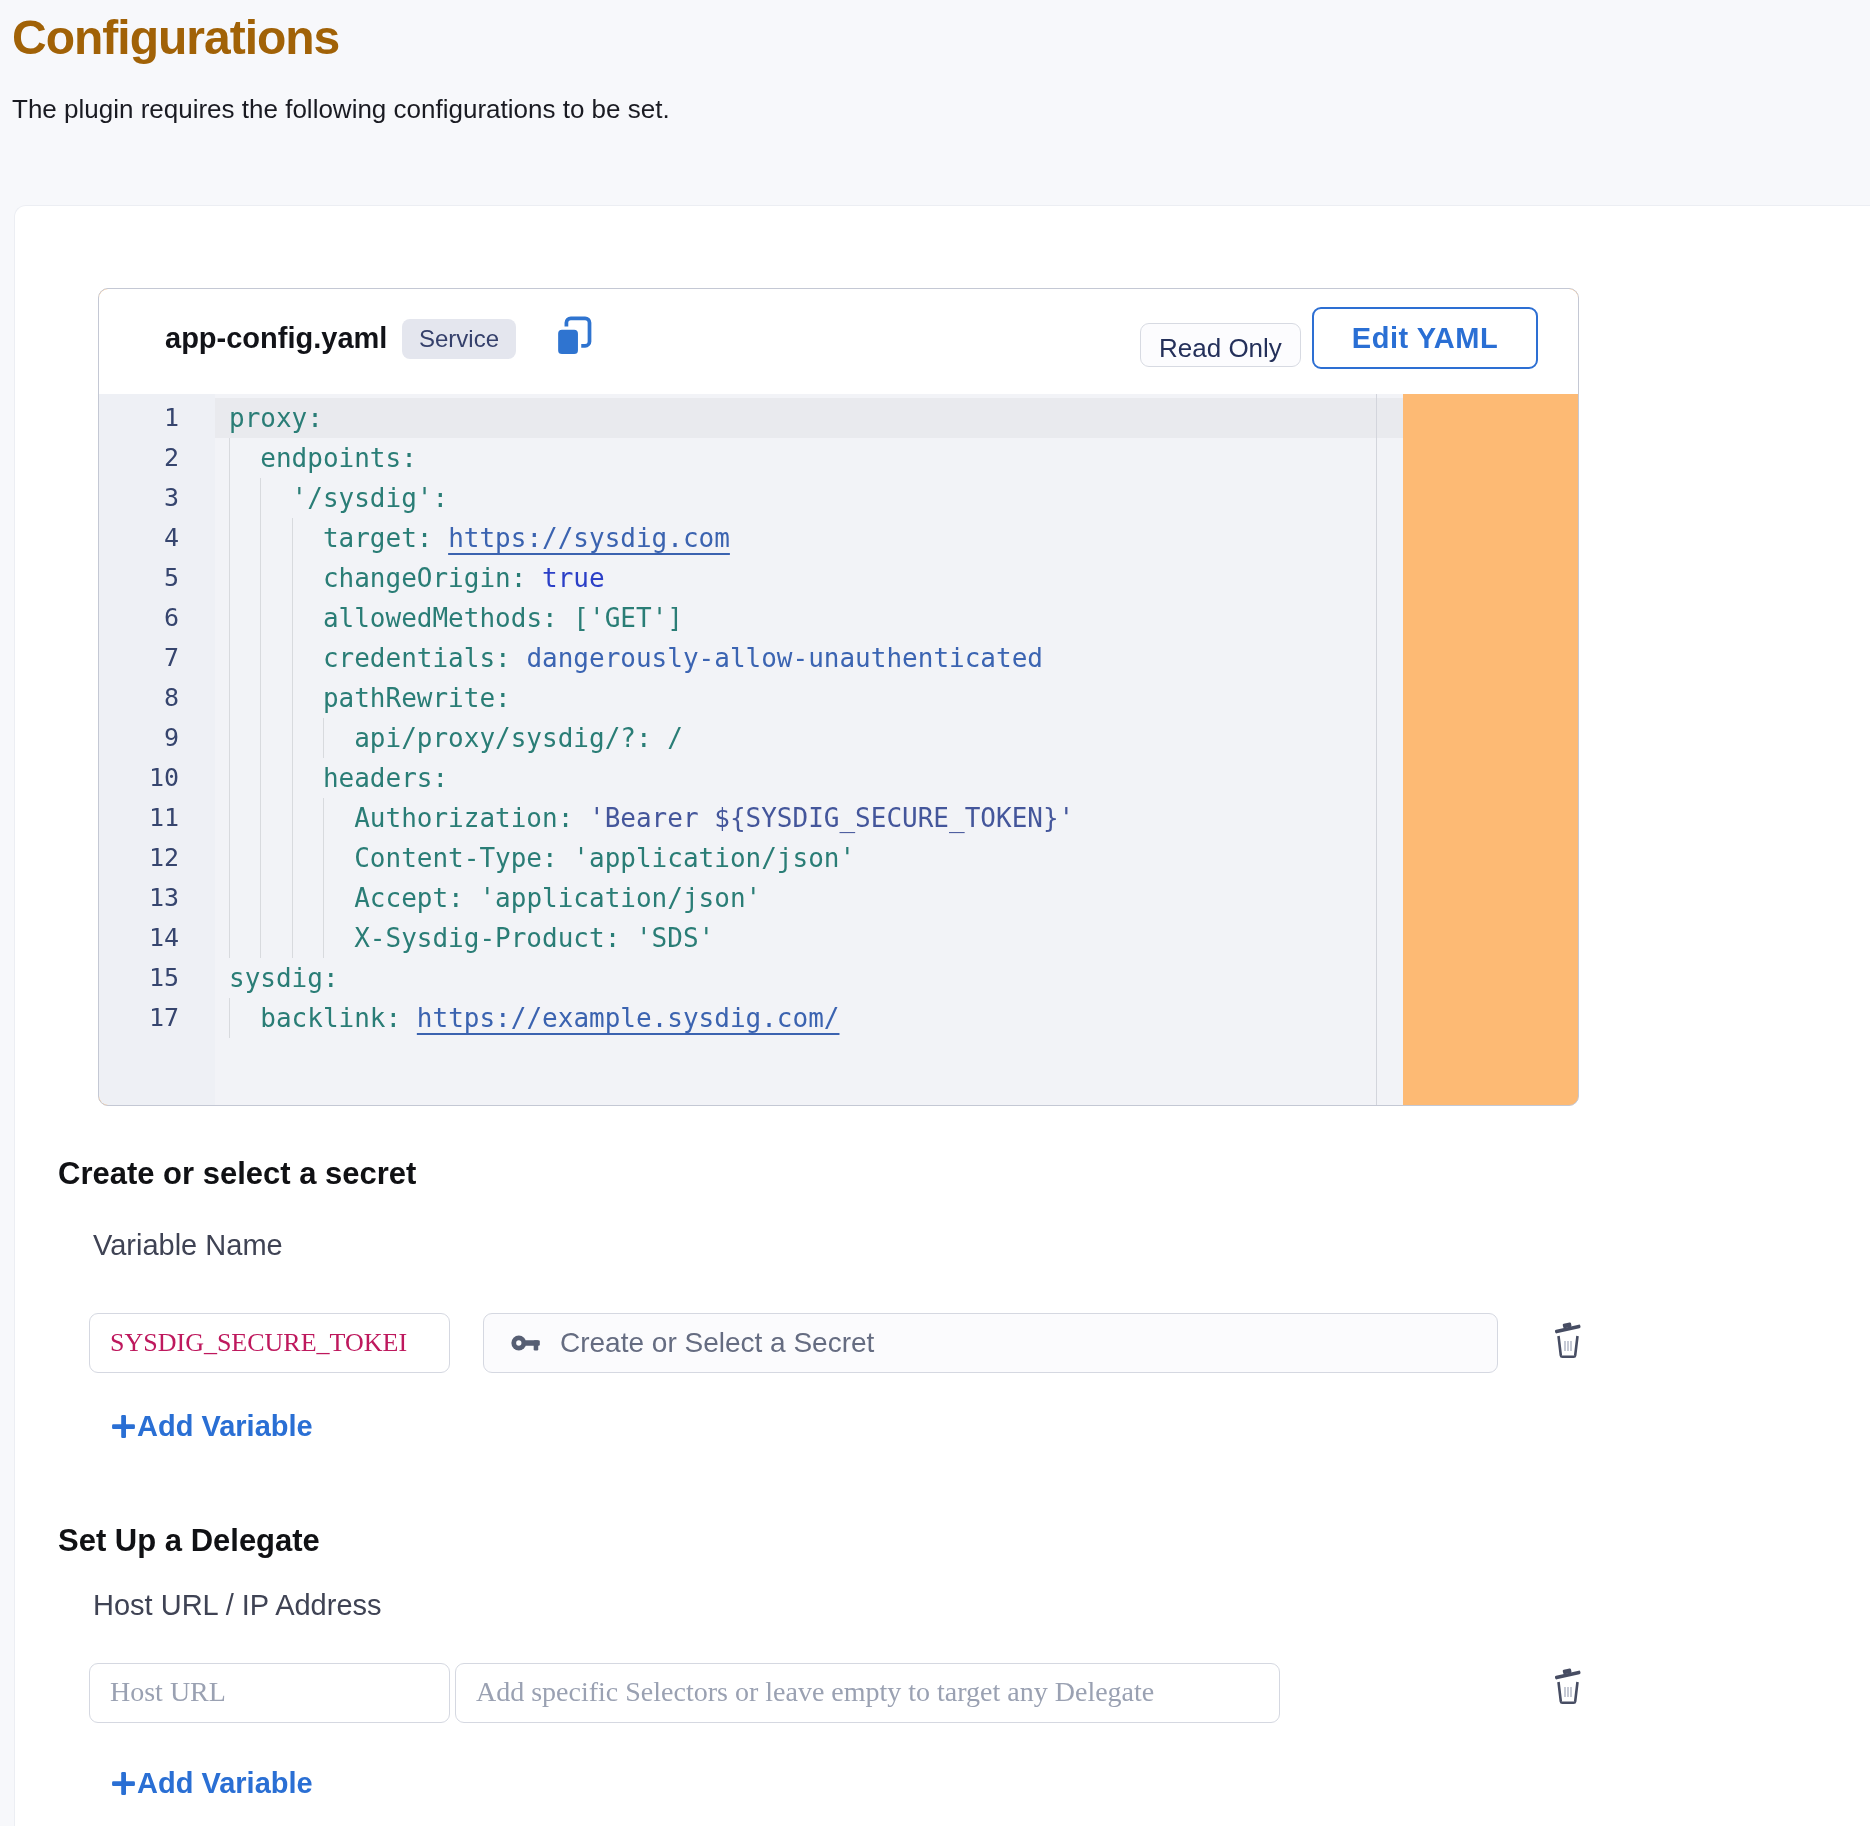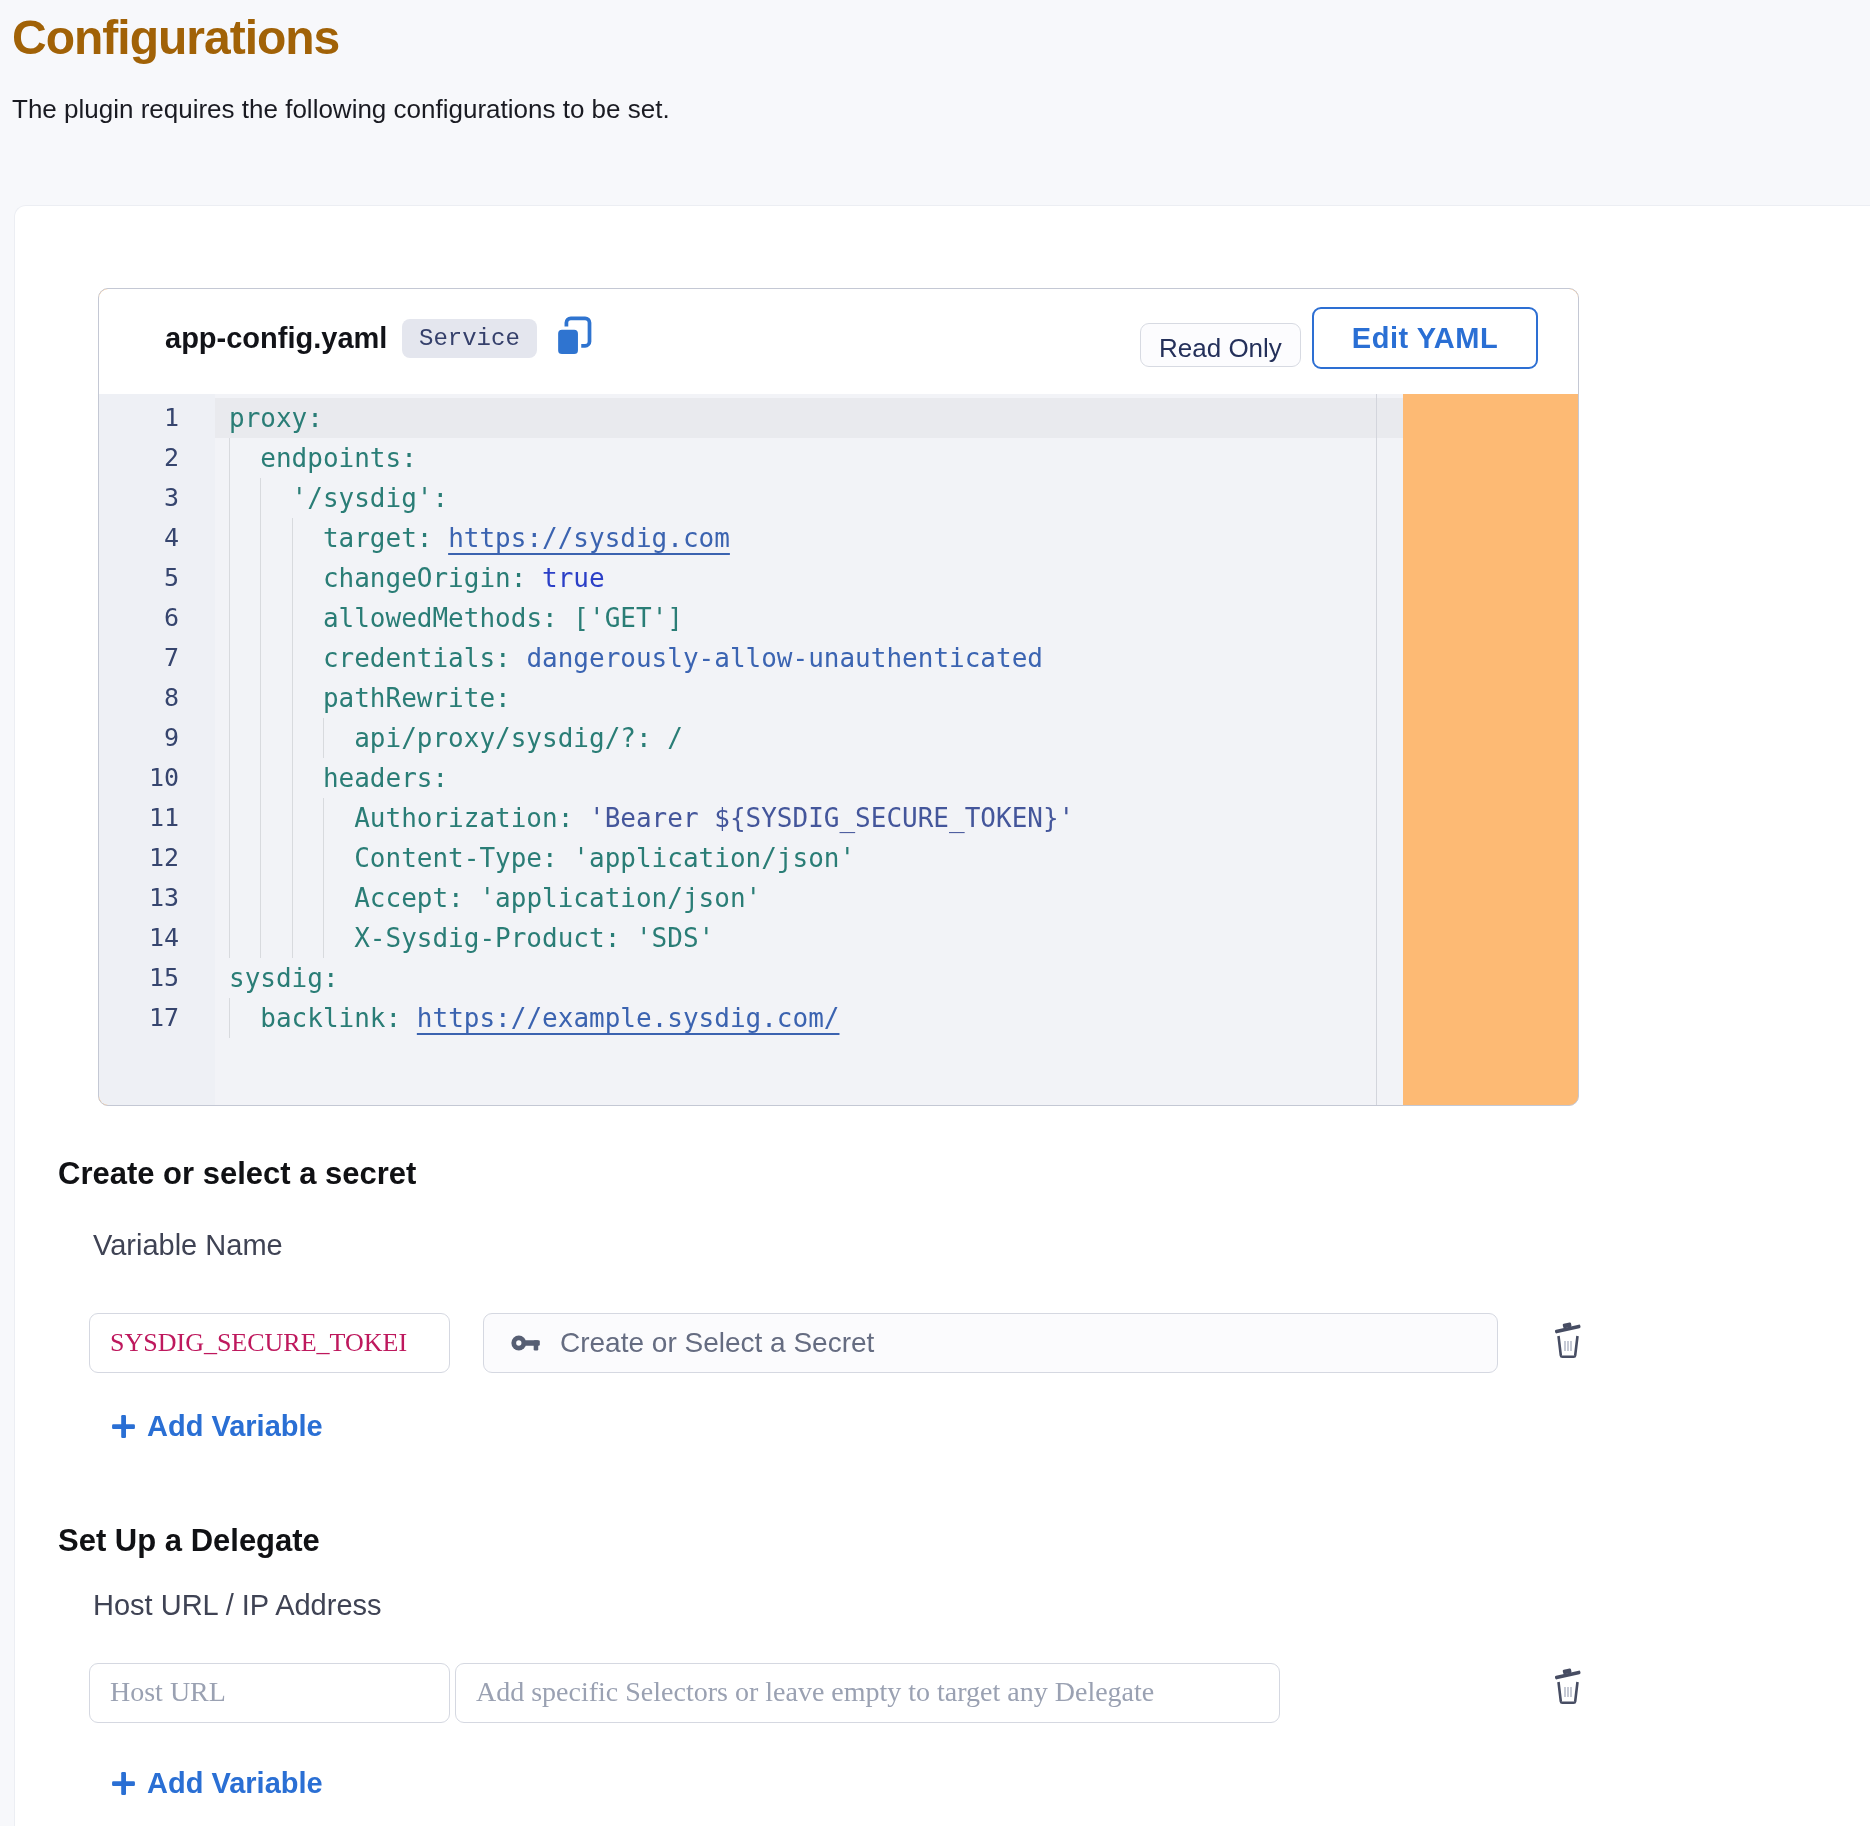--- a/index.html
+++ b/index.html
@@ -15,21 +15,21 @@
   
   .content-card{position:absolute;left:14px;top:205px;right:0;bottom:0;background:#ffffff;
     border:1px solid #eceef3;border-right:none;border-bottom:none;border-radius:12px 0 0 0;}
 
   
   .yaml-card{position:absolute;left:83px;top:82px;width:1481px;height:818px;background:#fdba74;
     border:1px solid #c4c8d4;border-radius:10px;overflow:hidden;box-sizing:border-box;}
   .yaml-header{position:absolute;left:0;top:0;width:100%;height:105px;background:#fff;}
   .filename{position:absolute;left:66px;top:33px;font-size:29px;font-weight:700;color:#121318;}
   .type-badge{position:absolute;left:303px;top:30px;padding:6px 17px;background:#e4e6ee;
-    border-radius:8px;font-size:24px;color:#35406b;font-family:Liberation Mono, monospace;}
+    border-radius:8px;font-size:24px;color:#35406b;}
   .copy-btn{position:absolute;left:452px;top:26px;width:44px;height:44px;border:none;background:transparent;
     padding:0;cursor:pointer;}
   .readonly-chip{position:absolute;left:1041px;top:34px;height:44px;line-height:42px;padding:3px 18px;
     background:#fcfcfe;border:1px solid #d7dae2;border-radius:9px;font-size:26px;color:#24305a;
     box-sizing:border-box;}
   .edit-yaml-btn{position:absolute;left:1213px;top:18px;width:226px;height:62px;background:#fff;
     border:2px solid #2d6fd3;border-radius:9px;font-family:"Liberation Sans",sans-serif;
     font-size:29px;font-weight:700;letter-spacing:.5px;color:#2a6fd4;cursor:pointer;}
 
   
@@ -54,21 +54,21 @@
   .section-heading{position:absolute;margin:0;font-size:31px;font-weight:700;color:#101114;}
   .field-label{position:absolute;font-size:29px;color:#3f4354;}
   .text-input{position:absolute;height:60px;box-sizing:border-box;border:1px solid #d5d8e1;
     border-radius:9px;background:#fff;font-family:Liberation Serif, serif;font-size:26px;
     color:#be185d;padding:4px 20px;outline:none;}
   .text-input::placeholder{color:#9aa1b2;font-size:28px;}
   .secret-picker{position:absolute;left:468px;top:1107px;width:1015px;height:60px;box-sizing:border-box;
     border:1px solid #d5d8e1;border-radius:9px;background:#fbfbfd;display:flex;align-items:center;
     gap:16px;padding-left:24px;font-size:28px;color:#656c81;cursor:pointer;}
   .trash-btn{position:absolute;width:44px;height:44px;border:none;background:transparent;padding:0;cursor:pointer;}
-  .add-var{position:absolute;display:flex;align-items:center;gap:10px;height:34px;
+  .add-var{position:absolute;display:flex;align-items:center;gap:0;height:34px;
     color:#2a6fd4;font-size:29px;font-weight:600;cursor:pointer;}
 
   .input-variable{left:74px;top:1107px;width:361px;font-size:26px;}
   .input-host{left:74px;top:1457px;width:361px;}
   .input-selectors{left:440px;top:1457px;width:825px;}
 </style>
 </head>
 <body>
 
 <div class="screen">

